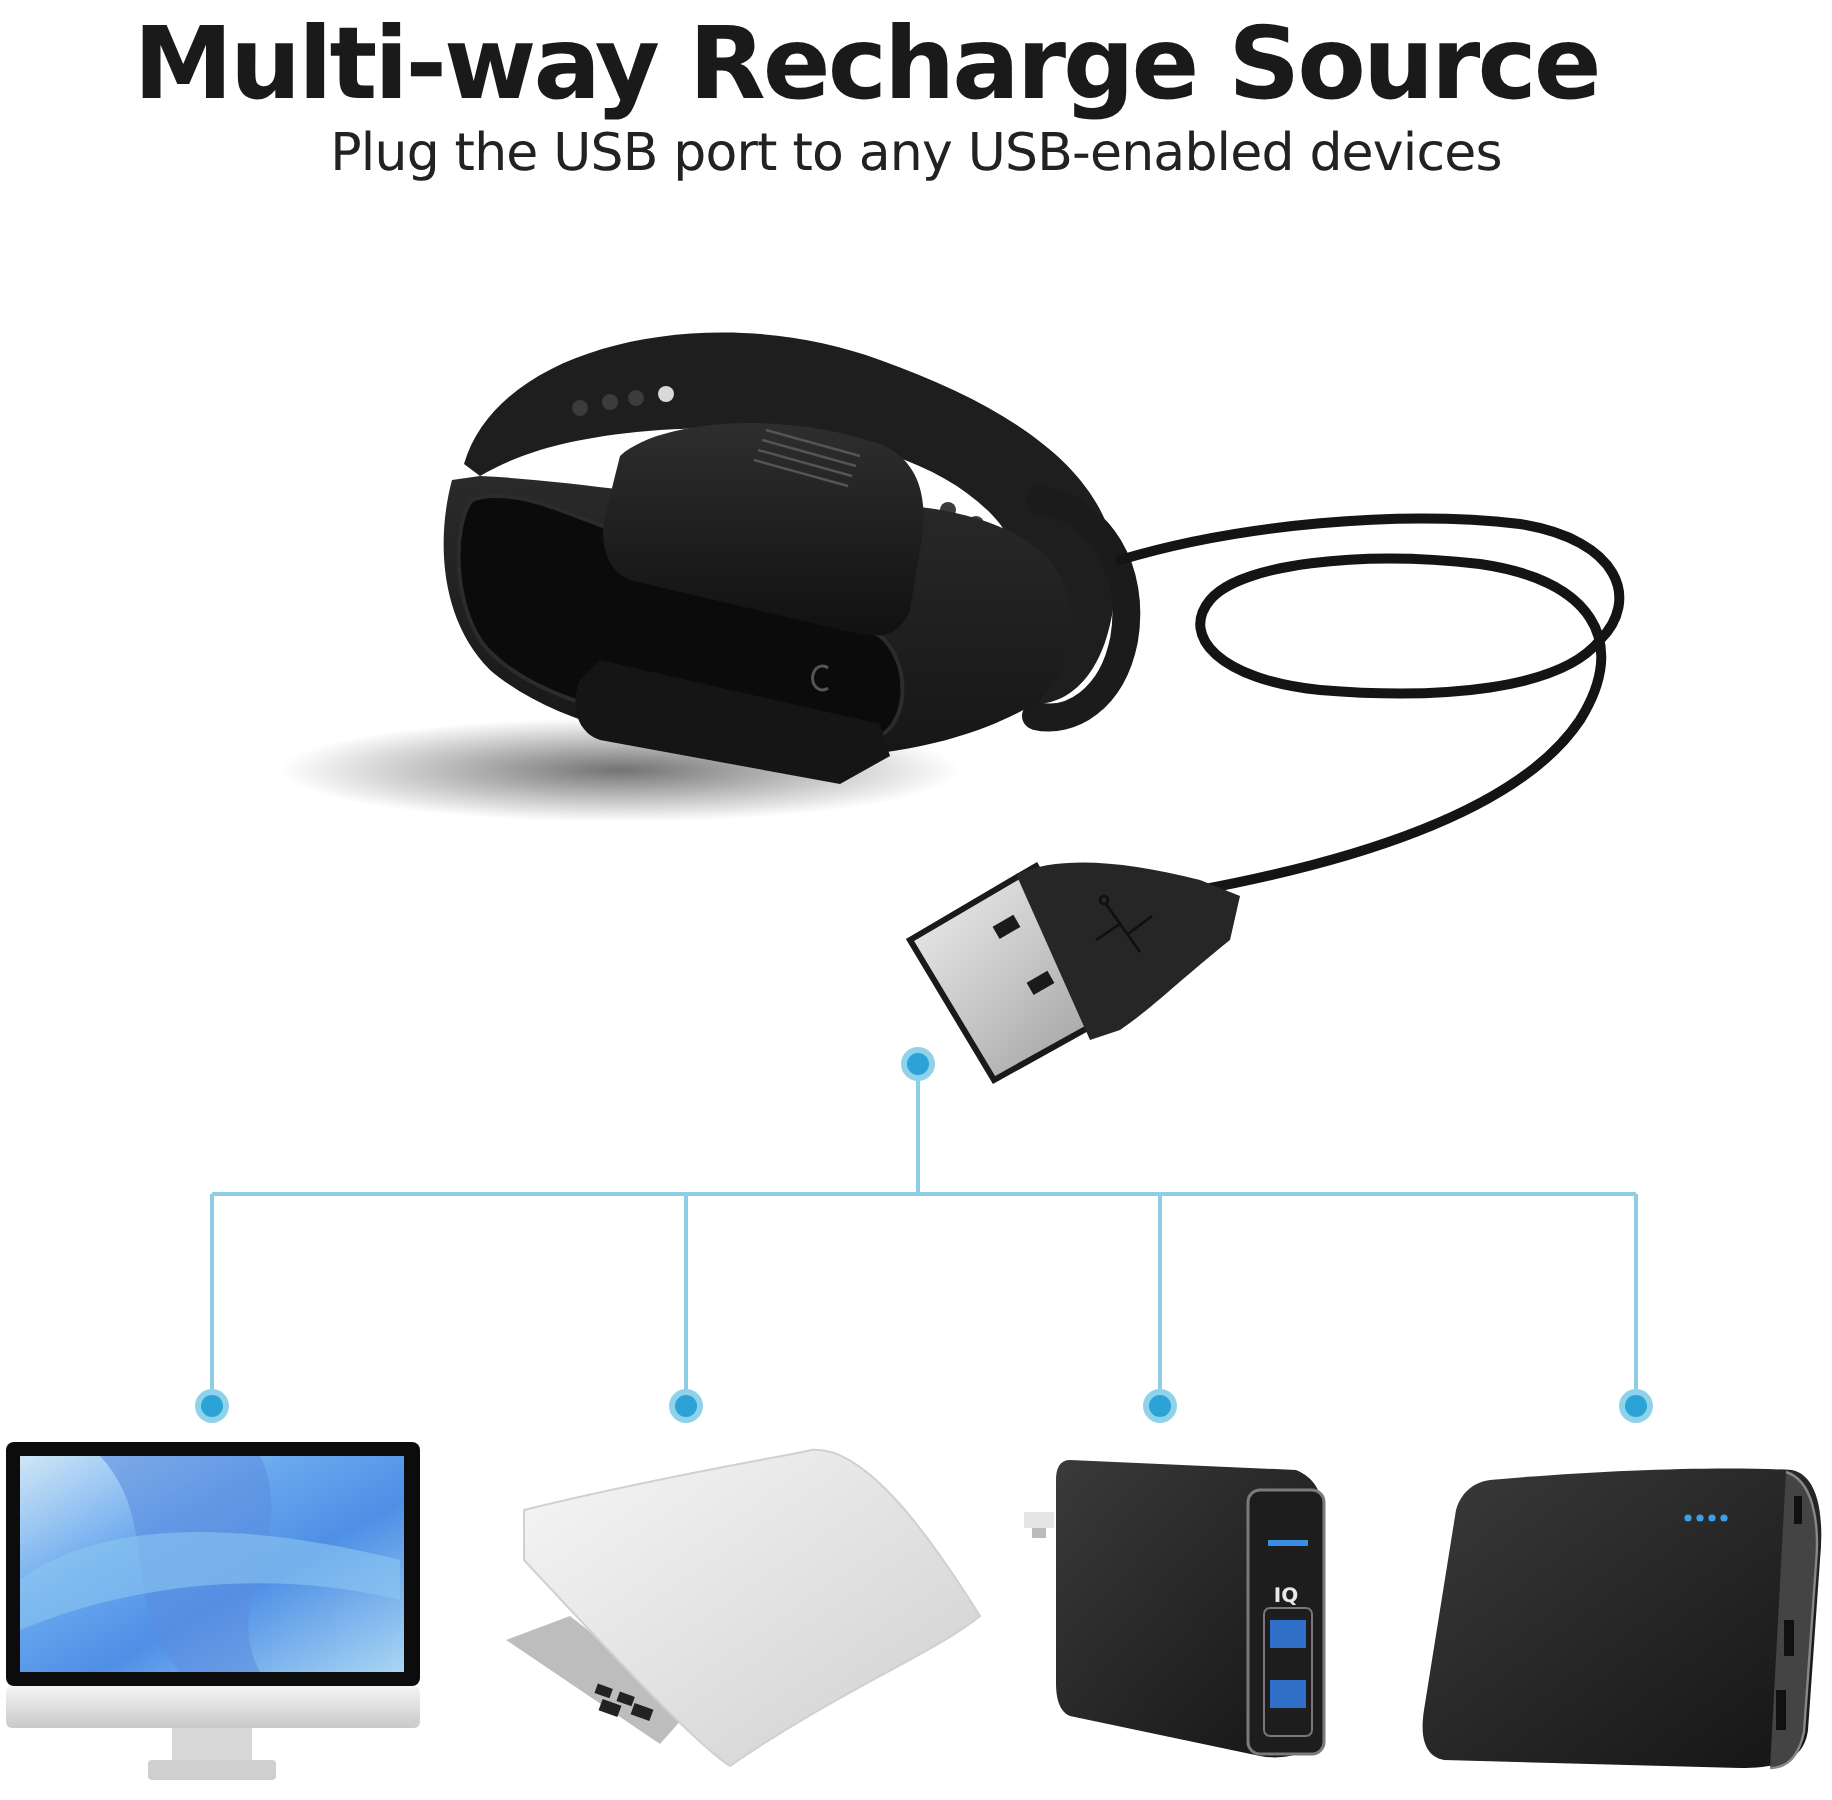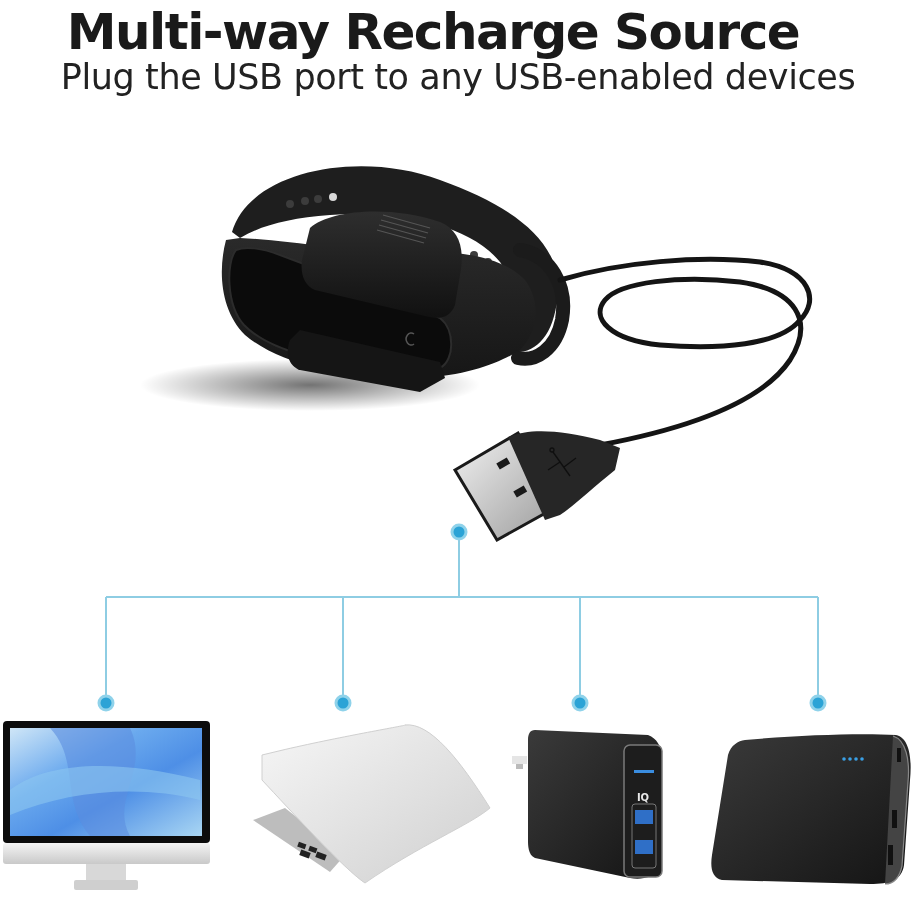--- a/index.html
+++ b/index.html
@@ -4,21 +4,21 @@
 <style>
   html, body { margin: 0; padding: 0; background: #ffffff; }
   body { width: 916px; height: 900px; position: relative; overflow: hidden; font-family: "DejaVu Sans", "Liberation Sans", sans-serif; }
   .title {
     position: absolute; left: 0; top: 2px; width: 866px; text-align: center;
     font-family: "DejaVu Sans", sans-serif; font-weight: bold; font-size: 50px; letter-spacing: -1.5px;
     color: #1a1a1a; line-height: 60px; margin: 0;
   }
   .subtitle {
     position: absolute; left: 0; top: 60px; width: 916px; text-align: center;
-    font-family: "DejaVu Sans", sans-serif; font-weight: normal; font-size: 35px; letter-spacing: -0.4px;
+    font-family: "DejaVu Sans", sans-serif; font-weight: normal; font-size: 26px; letter-spacing: -0.4px;
     color: #222; line-height: 34px; margin: 0;
   }
   .layer { position: absolute; left: 0; top: 0; }
 </style>
 </head>
 <body>
 
 <h1 class="title">Multi-way Recharge Source</h1>
 <p class="subtitle">Plug the USB port to any USB-enabled devices</p>
 

